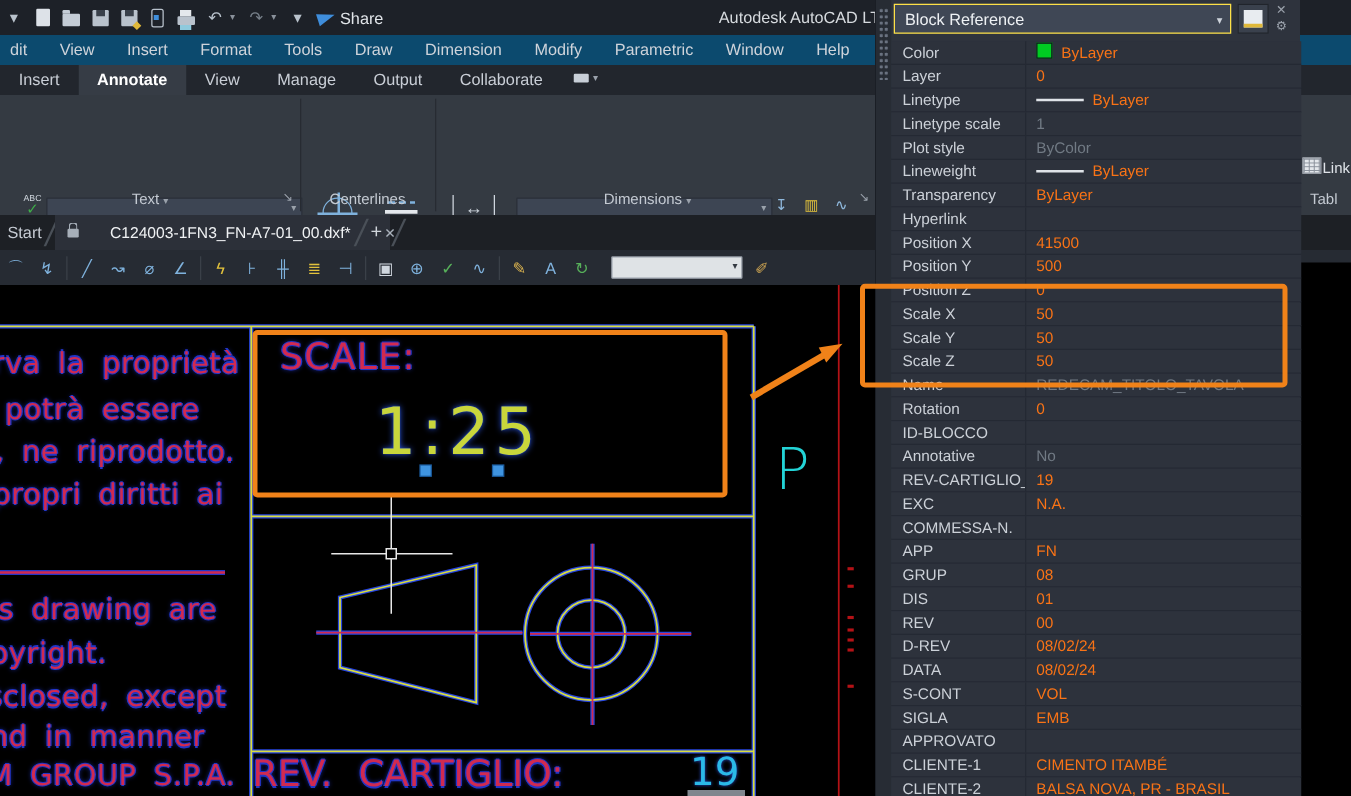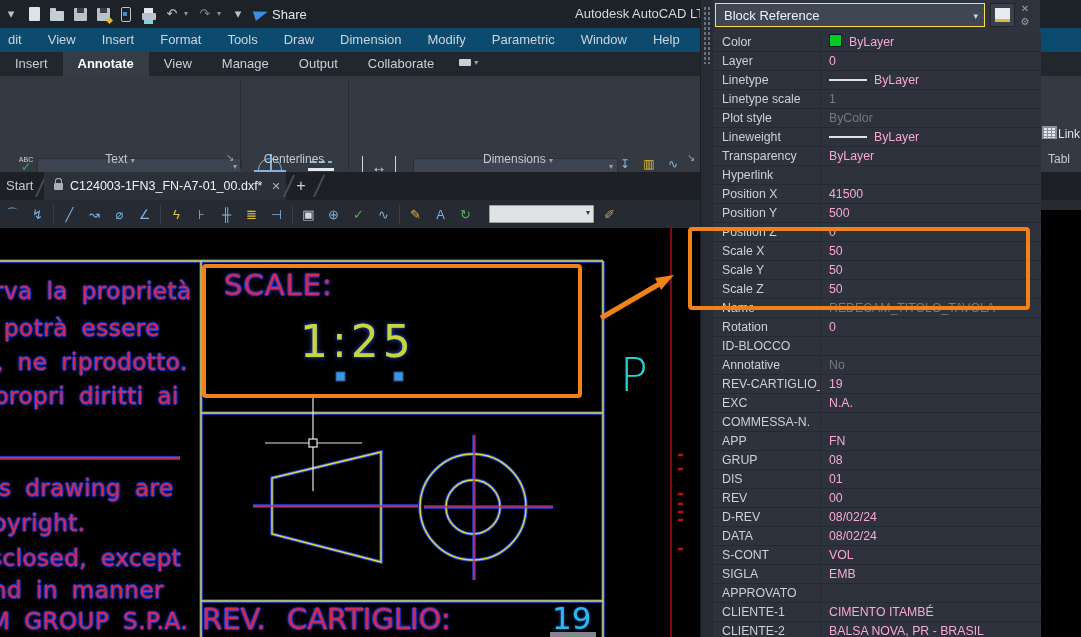--- a/index.html
+++ b/index.html
@@ -70,42 +70,42 @@
       background:repeating-linear-gradient(90deg,#7fb2dd 0 6px,transparent 6px 9px);}
   .dimbtn{position:absolute;display:inline-flex;align-items:center;gap:4px;font-size:12.5px;color:#e2e6ea;height:18px;}
   .dimbtn .g{color:#8fb8dc;font-size:12px;}
   .dimbtn .car{font-size:8px;color:#9aa1ab;}
   .swatch{display:inline-block;width:10px;height:10px;border:1px solid #10161c;vertical-align:-1px;}
   .sideic{position:absolute;display:flex;gap:6px;}
 
   
   .filetabs{left:0;top:172px;width:1081px;height:28px;background:#1d2025;}
   .ft-start{position:absolute;left:0;top:0;padding:0 10px 0 6px;line-height:28px;font-size:13px;color:#c6cbd3;}
-  .ft-active{position:absolute;left:44px;top:0;width:242px;height:28px;background:#2c3039;display:flex;align-items:center;gap:7px;padding-left:10px;box-sizing:border-box;}
+  .ft-active{position:absolute;left:44px;top:0;width:268px;height:28px;background:#2c3039;display:flex;align-items:center;gap:25px;padding-left:10px;box-sizing:border-box;}
   .ft-title{font-size:12.5px;color:#f0f2f4;white-space:nowrap;}
   .ft-x{color:#aab2bc;font-size:11px;margin-left:2px;}
   .ft-plus{position:absolute;left:292px;top:5px;width:18px;height:18px;color:#cfd4da;font-size:16px;line-height:18px;text-align:center;}
   .ft-slash{position:absolute;top:3px;width:2px;height:22px;background:#4a5058;transform:skewX(-25deg);}
   .i-lock{width:9px;height:7px;background:#a7afb9;position:relative;border-radius:1px;flex:0 0 auto;}
   .i-lock::before{content:"";position:absolute;top:-5px;left:1px;width:5px;height:5px;border:1.5px solid #a7afb9;border-bottom:none;border-radius:3px 3px 0 0;}
 
   
   .toolbar{left:0;top:200px;width:1081px;height:28px;background:#262b33;display:flex;align-items:center;gap:6px;padding-left:3px;box-sizing:border-box;}
   .toolbar .ti{display:inline-flex;width:19px;height:19px;align-items:center;justify-content:center;color:#7fb2dd;font-size:13px;}
   .toolbar .tsep{width:1px;height:19px;background:#3a4048;}
   .tb-drop{width:103px;height:16px;background:#dfe3e6;border:1px solid #9aa1ab;border-radius:1px;position:relative;margin-left:8px;}
   .tb-drop .car{position:absolute;right:3px;top:2px;font-size:8px;color:#343a42;}
 
   
   .drawing{left:0;top:228px;width:1081px;height:409px;background:#000;overflow:hidden;}
   .cadM{font-family:"DejaVu Sans",sans-serif;color:#d12a50;
         text-shadow:-1px 0 0 #2336c8,1px 0 0 #2336c8,0 -1px 0 #2336c8,0 1px 0 #2336c8,0 0 4px #2336c8;}
   .lefttext .ln{position:absolute;font-size:23px;letter-spacing:.5px;word-spacing:6px;white-space:nowrap;}
   .scale-label{left:224px;top:40px;font-size:29px;letter-spacing:1px;}
-  .scale-value{left:300px;top:88px;font-size:44px;letter-spacing:4px;color:#c9d63b;
+  .scale-value{left:300px;top:88px;font-size:52px;letter-spacing:4px;color:#c9d63b;
         text-shadow:0 0 1px #2b53d8,0 0 5px #2b53d8;font-family:"DejaVu Sans",sans-serif;}
   .p-letter{left:620px;top:120px;font-size:46px;font-weight:300;color:#23d3d6;font-family:"DejaVu Sans",sans-serif;}
   .rev-label{left:202px;top:374px;font-size:29px;word-spacing:12px;}
   .rev-value{left:552px;top:372px;font-size:31px;color:#2bb9e8;font-family:"DejaVu Sans",sans-serif;
         text-shadow:0 0 3px #2b53d8;}
   .rev-grip{left:550px;top:404px;width:46px;height:5px;background:#80868e;}
   .divider{left:0;top:229px;width:180px;height:2px;background:#d12a50;box-shadow:0 1px 0 #2336c8,0 -1px 0 #2336c8;}
 
   
   .tables-panel{left:1040px;top:76px;width:41px;height:96px;overflow:hidden;}
@@ -124,21 +124,21 @@
   .sel-drop{position:absolute;left:14px;top:3px;width:270px;height:24px;background:#3f4755;border:1px solid #fde047;
       color:#eef1f4;font-size:13px;line-height:24px;padding-left:8px;box-sizing:border-box;}
   .sel-drop .car{position:absolute;right:6px;top:0;font-size:9px;color:#cdd3db;line-height:24px;}
   .cui-btn{position:absolute;left:289px;top:3px;width:25px;height:24px;background:#3a414d;border:1px solid #20242b;box-sizing:border-box;}
   .cui-btn .pic{position:absolute;left:4px;top:4px;width:15px;height:11px;background:#e8ecf0;border-bottom:3px solid #e0b93a;}
   .pal-x{position:absolute;left:317px;top:2px;width:14px;height:13px;color:#9aa1ab;font-size:10px;text-align:center;line-height:13px;}
   .pal-gear{position:absolute;left:317px;top:15px;width:14px;height:13px;color:#9aa1ab;font-size:10px;text-align:center;line-height:13px;}
   .rows{position:absolute;left:12px;top:33px;width:328px;}
   .prow{display:grid;grid-template-columns:108px 1fr;height:19px;border-bottom:1px solid #242933;box-sizing:border-box;background:#2d323c;}
   .prow .lab{padding-left:9px;font-size:12.3px;color:#ccd1d8;line-height:18px;white-space:nowrap;overflow:hidden;border-right:1px solid #242933;}
-  .prow .val{padding-left:8px;font-size:12.3px;color:#f9a8d4;line-height:18px;white-space:nowrap;overflow:hidden;}
+  .prow .val{padding-left:8px;font-size:12.3px;color:#f97316;line-height:18px;white-space:nowrap;overflow:hidden;}
   .prow .val.muted{color:#717a84;}
   .dash{display:inline-block;width:38px;height:2px;background:#dfe3e8;vertical-align:3px;margin-right:7px;}
   .prow .sw{display:inline-block;width:11px;height:11px;vertical-align:-1px;margin-right:7px;border:1px solid #10161c;}
 
   svg{display:block;}
   .anno{z-index:30;pointer-events:none;}
 </style>
 </head>
 <body>
 

